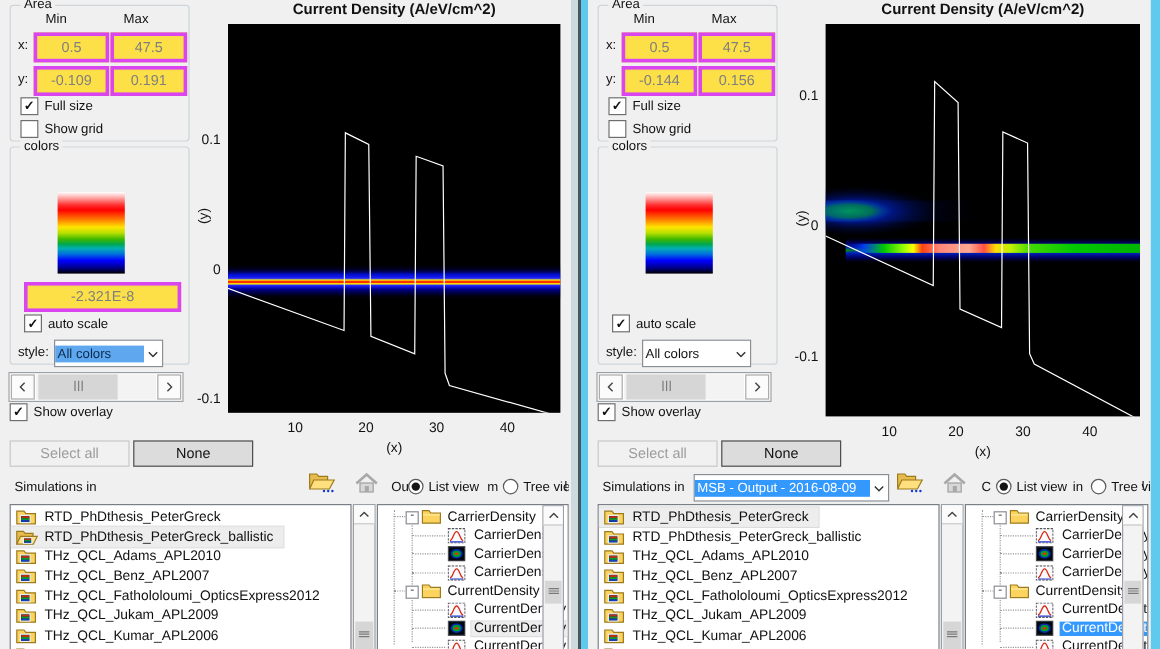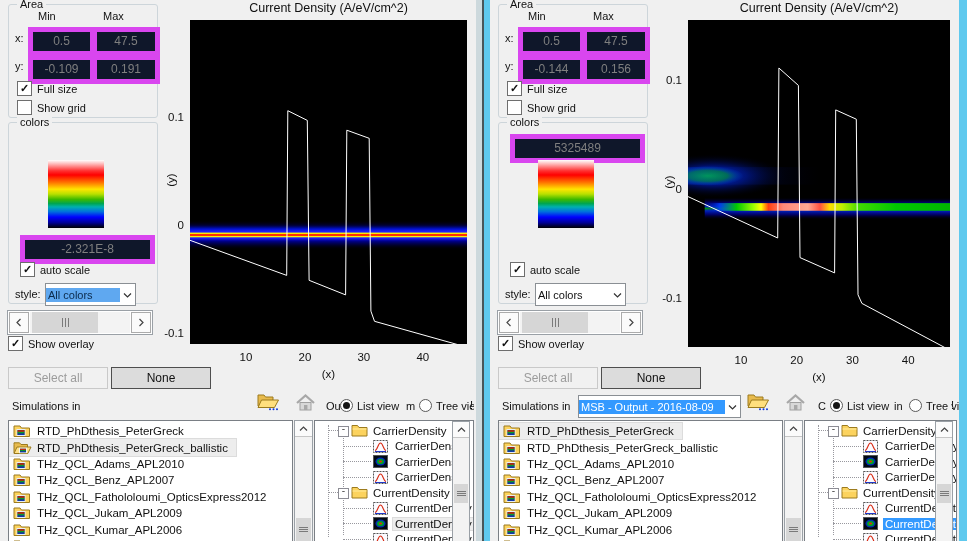--- a/index.html
+++ b/index.html
@@ -7,21 +7,21 @@
        font-family:"Liberation Sans",sans-serif;font-size:11px;color:#111}
   .panel{position:absolute;top:0;height:541px}
   #p0{left:0;width:477px}
   #p1{left:490px;width:469px}
   .divider{position:absolute;top:0;height:541px;left:474px;width:16px;
      background:linear-gradient(90deg,#f0f0f0 0 2px,#cdd9dd 2px 8px,#49565a 8px 10px,#5fc9ee 10px 16px)}
   .edge-right{position:absolute;top:0;height:541px;left:959px;width:8px;background:#5fc9ee}
   .grp{position:absolute;border:1px solid #cdd5da;border-radius:3px}
   .grp-lb{position:absolute;top:-7px;left:8px;background:#f0f0f0;padding:0 3px}
   .hdr,.rowlab,.lab{position:absolute;white-space:nowrap}
-  .val{position:absolute;height:19px;line-height:19px;border:5px solid #d946ef;background:#0f172a;
+  .val{position:absolute;height:19px;line-height:19px;border:3px solid #d946ef;background:#fde047;
        color:#7f7f7f;text-align:center;font-size:12px}
   .cb{position:absolute;display:flex;align-items:center;gap:5px;white-space:nowrap}
   .cb .box{width:13px;height:13px;background:#fff;border:1px solid #6e6e6e;display:flex;
            align-items:center;justify-content:center;font-size:11px;font-weight:bold;color:#111}
   .radio{position:absolute;display:flex;align-items:center;white-space:nowrap}
   .rb{width:11px;height:11px;border:1px solid #5a5a5a;border-radius:50%;background:#fff;
       margin-right:4px;position:relative;display:inline-block}
   .rb.on::after{content:"";position:absolute;inset:2px;background:#151515;border-radius:50%}
   .btn{position:absolute;height:20px;line-height:20px;text-align:center;font-size:12px;
        background:#dcdcdc;border:1px solid #4e4e4e}
@@ -56,21 +56,21 @@
   .tree-row .stub{position:absolute;top:7px;border-top:1px dotted #98989e}
   .tree-row .exp{position:absolute;left:23px;top:3px;width:9px;height:9px;border:1px solid #8c8c94;
        background:#fff;font:9px/7px "Liberation Mono",monospace;text-align:center;color:#222}
   .tree-row .ic{position:absolute;top:1px}
   .tree-row .lbl{position:absolute;top:1.5px;white-space:nowrap;padding:0 2px}
   .tree-row .lbl.selg{background:#ededed;outline:1px solid #dcdcdc}
   .tree-row .lbl.selb{background:#3399ff;color:#fff}
   .tline{position:absolute;border-left:1px dotted #98989e;width:0}
   .plot-wrap{position:absolute}
   .plot-rect{position:absolute;background:#000}
-  .plot-title{position:absolute;font-weight:normal;font-size:12.5px;text-align:center}
+  .plot-title{position:absolute;font-weight:bold;font-size:12.5px;text-align:center}
   .tick{position:absolute;font-size:11.5px;color:#111}
   .tick.tx{width:30px;text-align:center}
   .tick.ty{width:38px;text-align:right}
   .xlab{position:absolute;text-align:center;font-size:11.5px}
   .ylab{position:absolute;font-size:11.5px;transform:rotate(-90deg)}
   .tbicon{position:absolute}
 </style>
 </head>
 <body>
 
@@ -419,21 +419,20 @@
       <span>Full size</span>
     </div>
     <div class="cb" style="left:8px;top:95px">
       <span class="box"></span>
       <span>Show grid</span>
     </div>
   </div>
 
   <div class="grp" style="left:8px;top:122px;width:148px;height:180px">
     <span class="grp-lb">colors</span>
-    <div class="val" style="left:11px;top:11px;width:125px">5325489</div>
     <div class="grad" style="left:39px;top:37px;width:56px;height:68px"></div>
     <div class="cb" style="left:11px;top:139px">
       <span class="box">✓</span>
       <span>auto scale</span>
     </div>
     <span class="rowlab" style="left:6px;top:165px">style:</span>
     <div class="combo" style="left:36px;top:160px;width:89px;height:21px">
       <span class="txt">All colors</span>
       <span class="arr">
           <svg width="9" height="6" viewBox="0 0 9 6">

